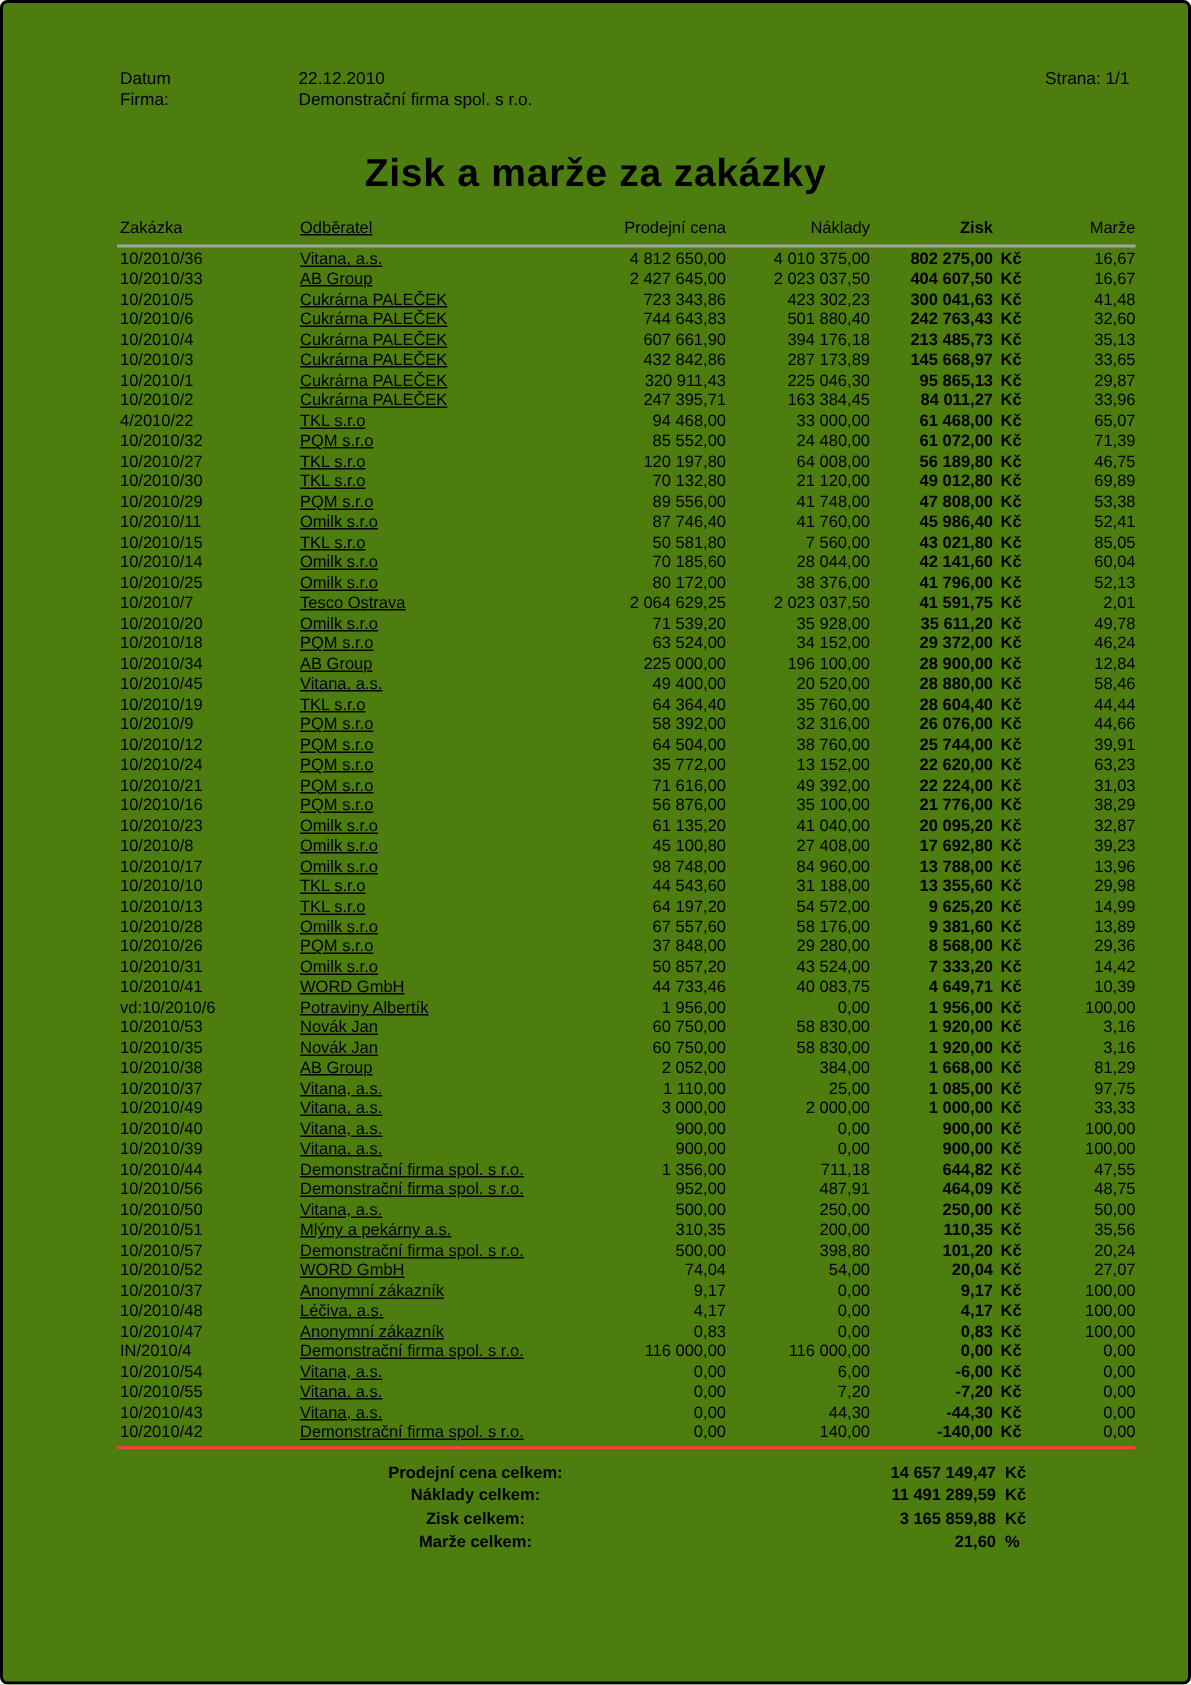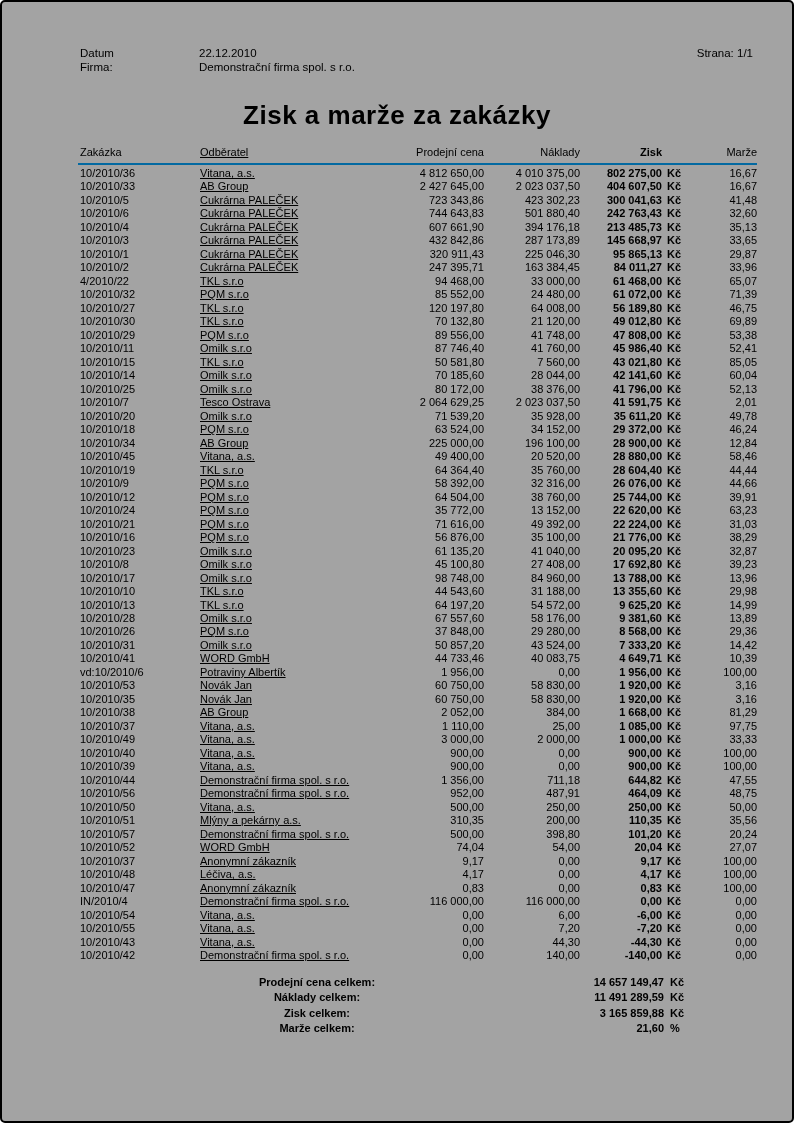--- a/index.html
+++ b/index.html
@@ -1,20 +1,20 @@
 <!DOCTYPE html>
 <html><head>
 <meta charset="utf-8">
 <style>
   html,body{margin:0;padding:0;background:#fff;}
   .page{
     position:relative;
     width:794px;height:1123px;
     box-sizing:border-box;
-    background:#a3a3a3;
+    background:#4d7c0f;
     border:2px solid #000;
     border-radius:5px;
     font-family:"Liberation Sans", sans-serif;
     color:#000;
     overflow:hidden;
   }
   .meta{position:absolute;top:44px;left:78px;font-size:11.5px;line-height:14px;}
   .meta-row{display:flex;}
   .meta-label{display:inline-block;width:119px;}
   .page-number{position:absolute;top:44px;right:39px;font-size:11.5px;line-height:14px;}
@@ -22,22 +22,22 @@
     position:absolute;top:98px;left:0;right:0;
     margin:0;text-align:center;
     font-size:26px;font-weight:bold;letter-spacing:0.5px;
   }
   .table{position:absolute;top:143px;left:76px;width:679px;font-size:11px;}
   .grid-row{
     display:grid;
     grid-template-columns:121px 200px 85px 96px 82px 25px 70px;
     white-space:nowrap;
   }
-  .thead{padding-bottom:3px;border-bottom:2px solid #0369a1;line-height:15px;}
-  .tbody{padding-top:2px;border-bottom:2px solid #a3a3a3;padding-bottom:1px;}
+  .thead{padding-bottom:3px;border-bottom:2px solid #a3a3a3;line-height:15px;}
+  .tbody{padding-top:2px;border-bottom:2px solid #ef4444;padding-bottom:1px;}
   .trow{line-height:13.49px;height:13.49px;}
   .c1{padding-left:2px;}
   .c2{padding-left:1px;text-decoration:underline;}
   .c3,.c4,.c5,.c6{text-align:right;}
   .c5u{padding-left:5px;}
   .bold{font-weight:bold;}
   .totals{position:absolute;top:973px;left:76px;width:614px;font-size:11px;font-weight:bold;}
   .trow2{
     display:grid;
     grid-template-columns:478px 108px 28px;

